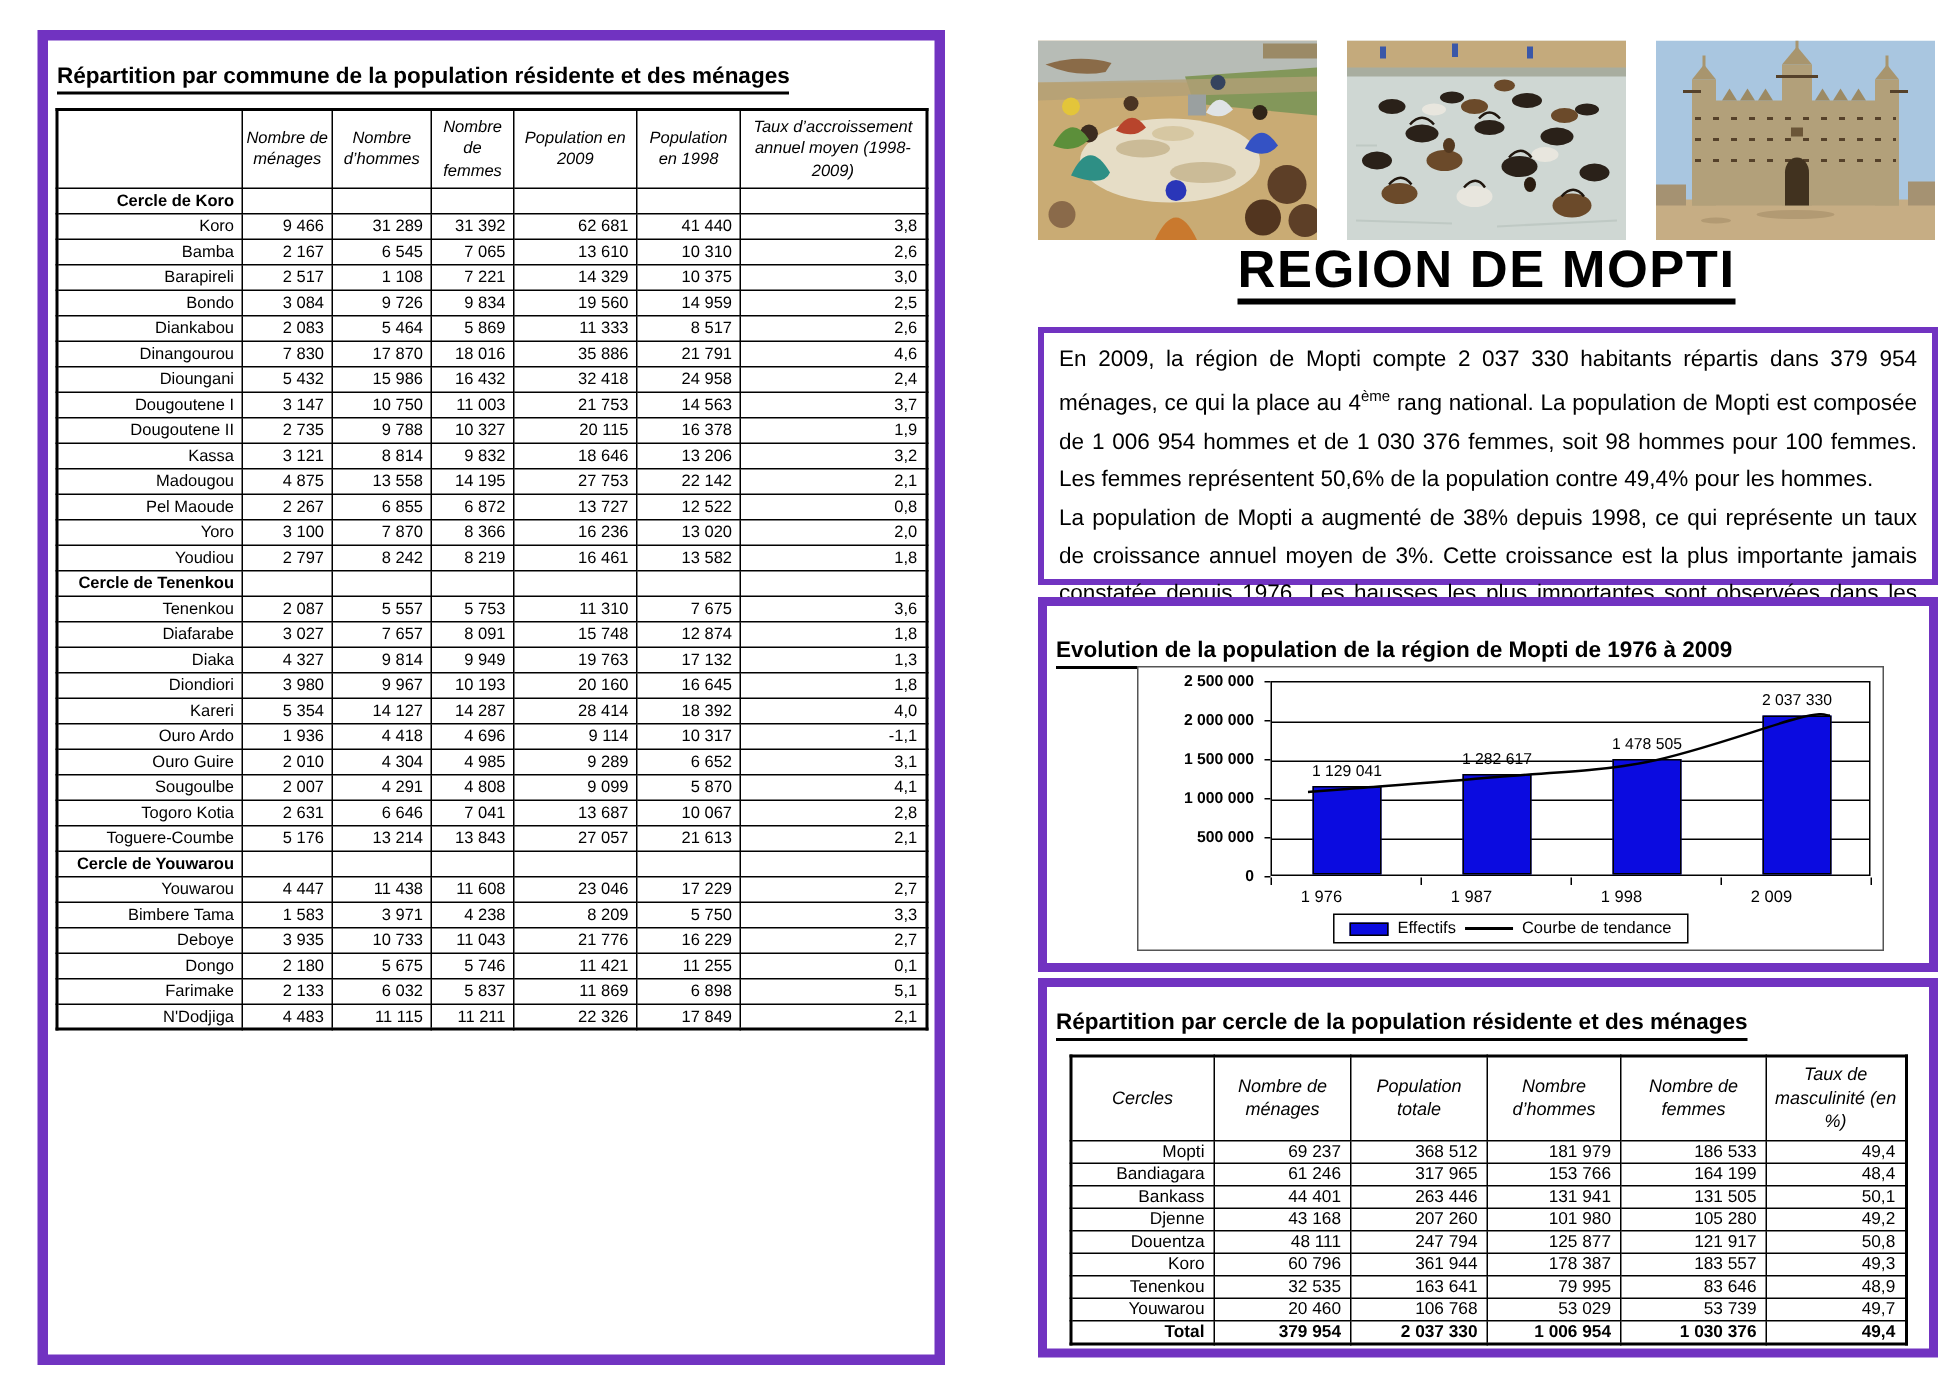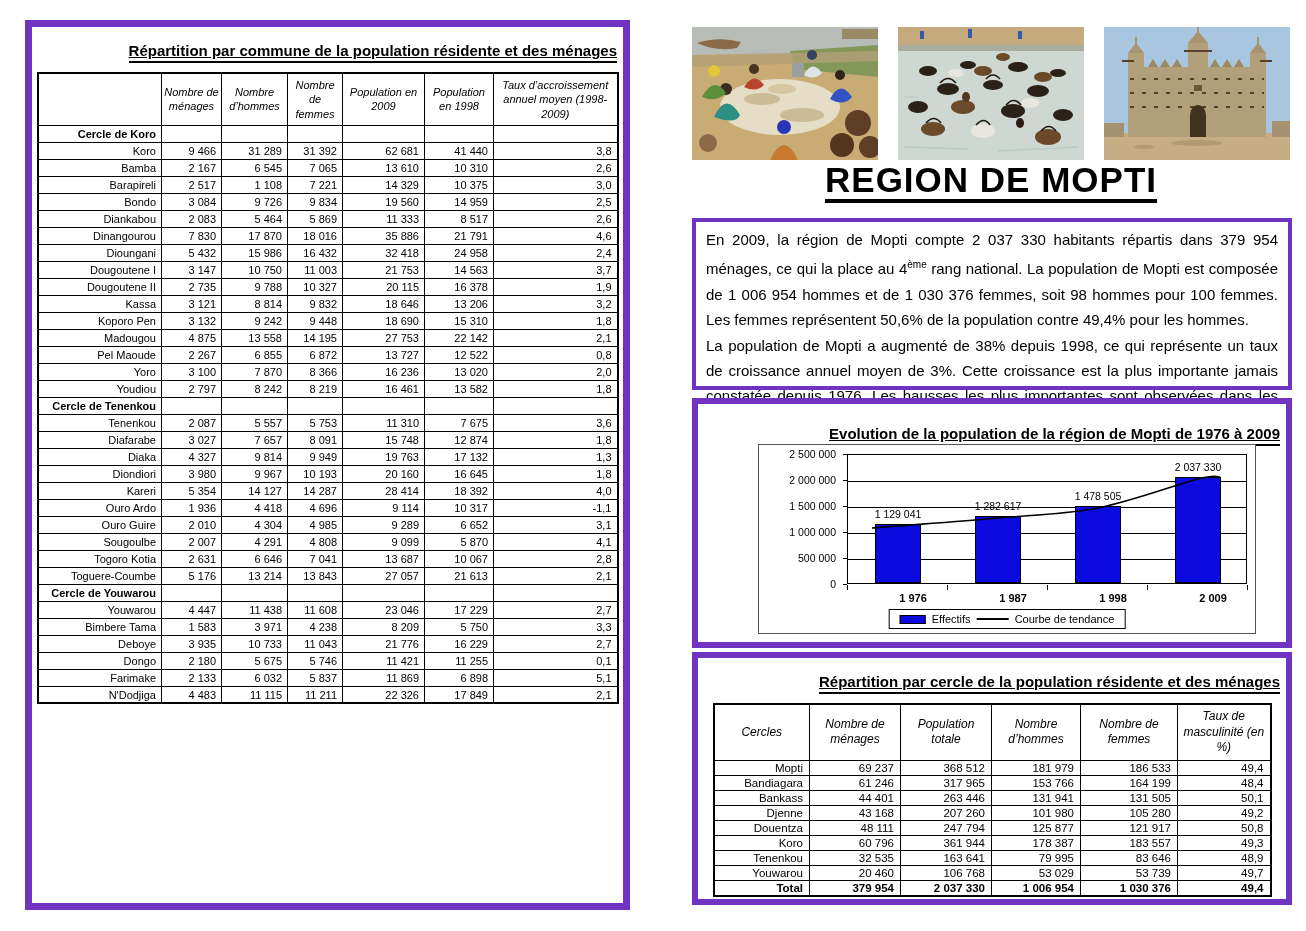--- a/index.html
+++ b/index.html
@@ -7,21 +7,21 @@
     --bar-blue:#0b0be0;
   }
   *{box-sizing:border-box;}
   html,body{margin:0;padding:0;background:#fff;}
   .page{
     position:relative;width:1306px;height:931px;background:#fff;overflow:hidden;
     font-family:"Liberation Sans",sans-serif;color:#000;
   }
   
   .left-panel{position:absolute;left:25px;top:20px;width:605px;height:890px;border:7px solid var(--purple);background:#fff;}
-  .panel-title{text-align:right;font-size:15px;font-weight:bold;margin:15px 6px 0;text-decoration:underline;}
+  .panel-title{text-align:left;font-size:15px;font-weight:bold;margin:15px 6px 0;}
   .panel-title span{border-bottom:2px solid #000;padding-bottom:2px;}
   table.data-table{border-collapse:collapse;table-layout:fixed;margin:13px auto 0;border:2px solid #000;background:#fff;}
   table.data-table th{font-style:italic;font-weight:normal;border:1px solid #000;text-align:center;padding:4px 2px;line-height:1.3;}
   table.data-table td{border:1px solid #000;text-align:right;white-space:nowrap;overflow:hidden;}
   .commune-table{font-size:11px;width:580px;}
   .commune-table td{padding:1.5px 5px;height:17px;}
   .commune-table tr.section td{font-weight:bold;}
   
   .photos{position:absolute;left:692px;top:27px;width:598px;height:133px;display:flex;justify-content:space-between;}
   .photo{width:186px;height:133px;display:block;}
@@ -35,24 +35,24 @@
   
   .chart-box{position:absolute;left:692px;top:398px;width:600px;height:250px;border:6px solid var(--purple);background:#fff;}
   .chart-box .panel-title{margin-top:21px;}
   .chart-frame{position:absolute;left:60px;top:40px;width:498px;height:190px;border:1px solid #555;background:#fff;}
   .plot{position:absolute;left:88px;top:9px;width:400px;height:130px;border:1px solid #000;background:#fff;}
   .gridline{position:absolute;left:0;width:100%;height:1px;background:#000;}
   .bar{position:absolute;width:46px;background:var(--bar-blue);border:1px solid #000;}
   .bar-value-label{position:absolute;transform:translateX(-50%);font-size:10.5px;white-space:nowrap;}
   .trend-svg{position:absolute;left:0;top:0;overflow:visible;}
   .y-labels{position:absolute;left:2px;top:9px;width:82px;height:130px;}
-  .y-labels span{position:absolute;right:7px;transform:translateY(-50%);font-size:10.5px;white-space:nowrap;}
+  .y-labels span{position:absolute;right:7px;transform:translateY(-50%);font-size:10.5px;white-space:nowrap;font-weight:bold;}
   .ytick{position:absolute;width:4px;height:1px;background:#000;left:84px;}
   .xtick{position:absolute;width:1px;height:5px;background:#000;top:140px;}
-  .x-labels{position:absolute;left:104px;top:147px;width:400px;height:15px;font-weight:bold;}
+  .x-labels{position:absolute;left:72px;top:147px;width:400px;height:15px;}
   .x-labels span{position:absolute;transform:translateX(-50%);font-size:11px;white-space:nowrap;}
   .legend{position:absolute;left:50%;transform:translateX(-50%);top:164px;border:1px solid #000;background:#fff;display:flex;align-items:center;gap:6px;padding:3px 10px;font-size:11px;white-space:nowrap;}
   .swatch-bar{display:inline-block;width:26px;height:9px;background:var(--bar-blue);border:1px solid #000;}
   .swatch-line{display:inline-block;width:32px;height:0;border-top:2px solid #000;}
   
   .cercle-box{position:absolute;left:692px;top:652px;width:600px;height:253px;border:6px solid var(--purple);background:#fff;}
   .cercle-table{font-size:11.5px;width:557px;}
   .cercle-table th{padding:5px 3px;font-size:12px;}
   .cercle-table td{padding:1px 6px;height:15px;border-top:2px solid #000;border-bottom:2px solid #000;}
   .cercle-table tr.total td{font-weight:bold;}
@@ -177,29 +177,20 @@
             <td>1,9</td>
           </tr>
           <tr>
             <td>Kassa</td>
             <td>3 121</td>
             <td>8 814</td>
             <td>9 832</td>
             <td>18 646</td>
             <td>13 206</td>
             <td>3,2</td>
-          </tr>
-          <tr>
-            <td>Koporo Pen</td>
-            <td>3 132</td>
-            <td>9 242</td>
-            <td>9 448</td>
-            <td>18 690</td>
-            <td>15 310</td>
-            <td>1,8</td>
           </tr>
           <tr>
             <td>Madougou</td>
             <td>4 875</td>
             <td>13 558</td>
             <td>14 195</td>
             <td>27 753</td>
             <td>22 142</td>
             <td>2,1</td>
           </tr>

